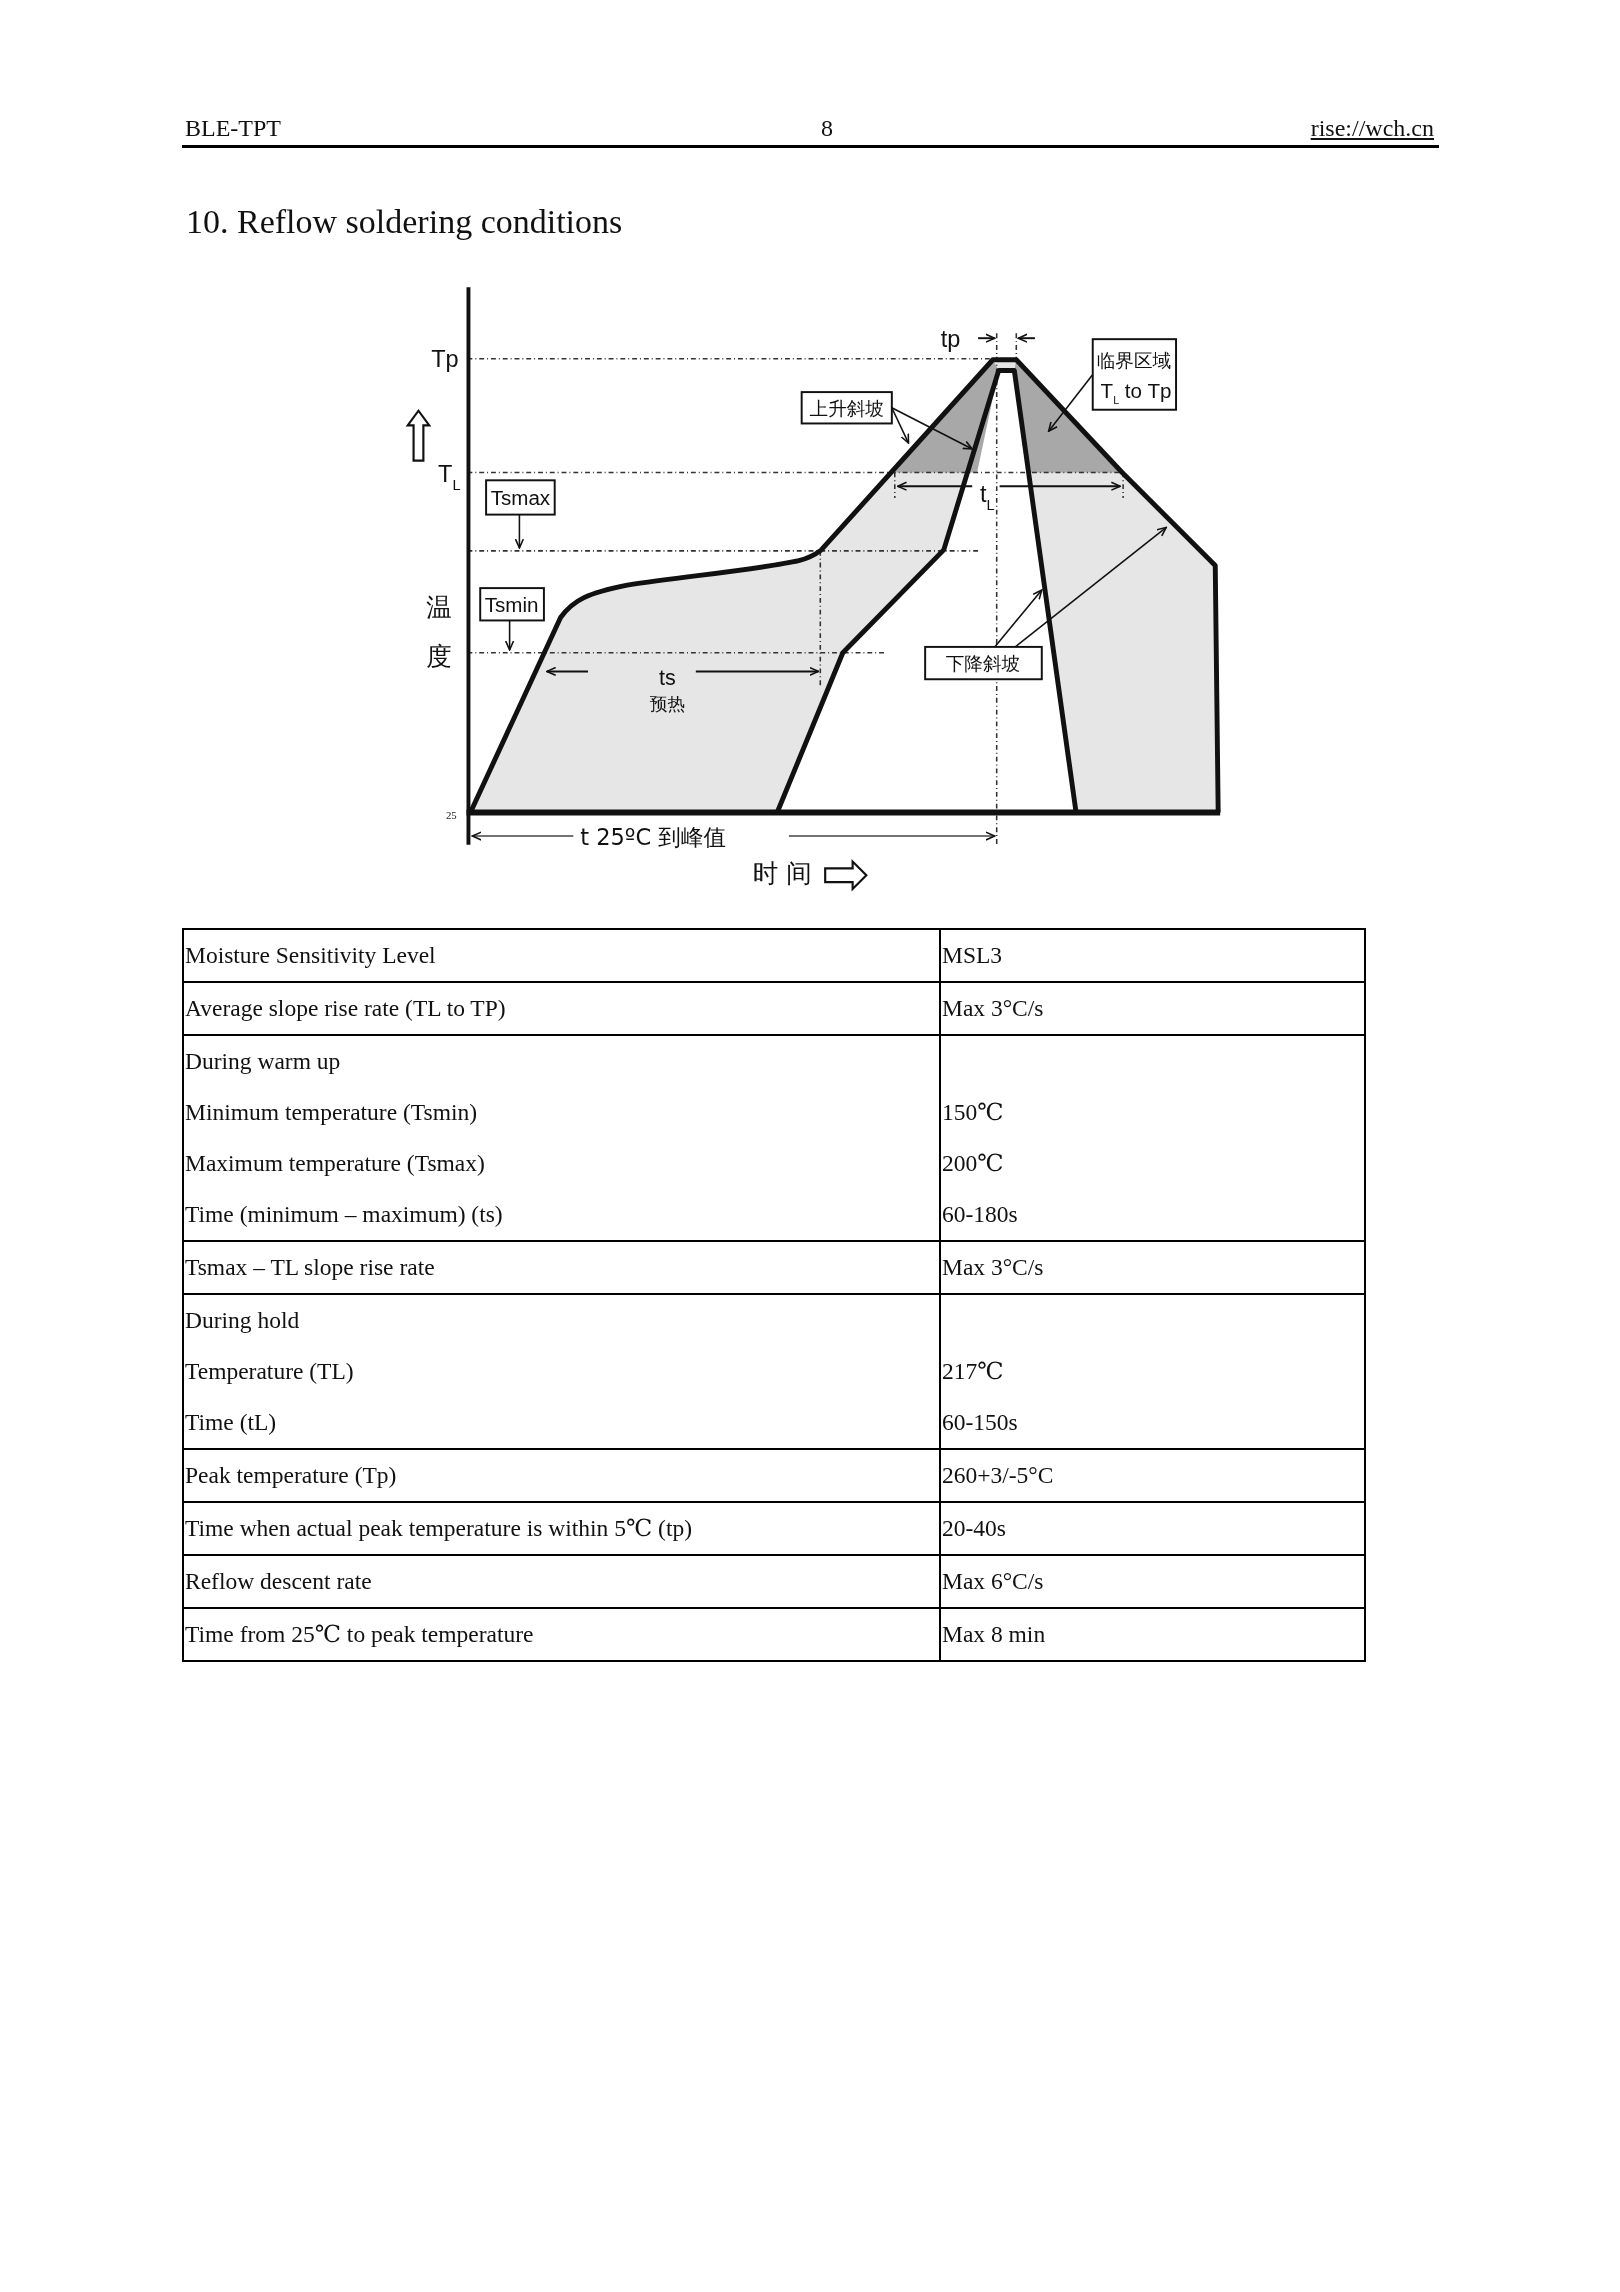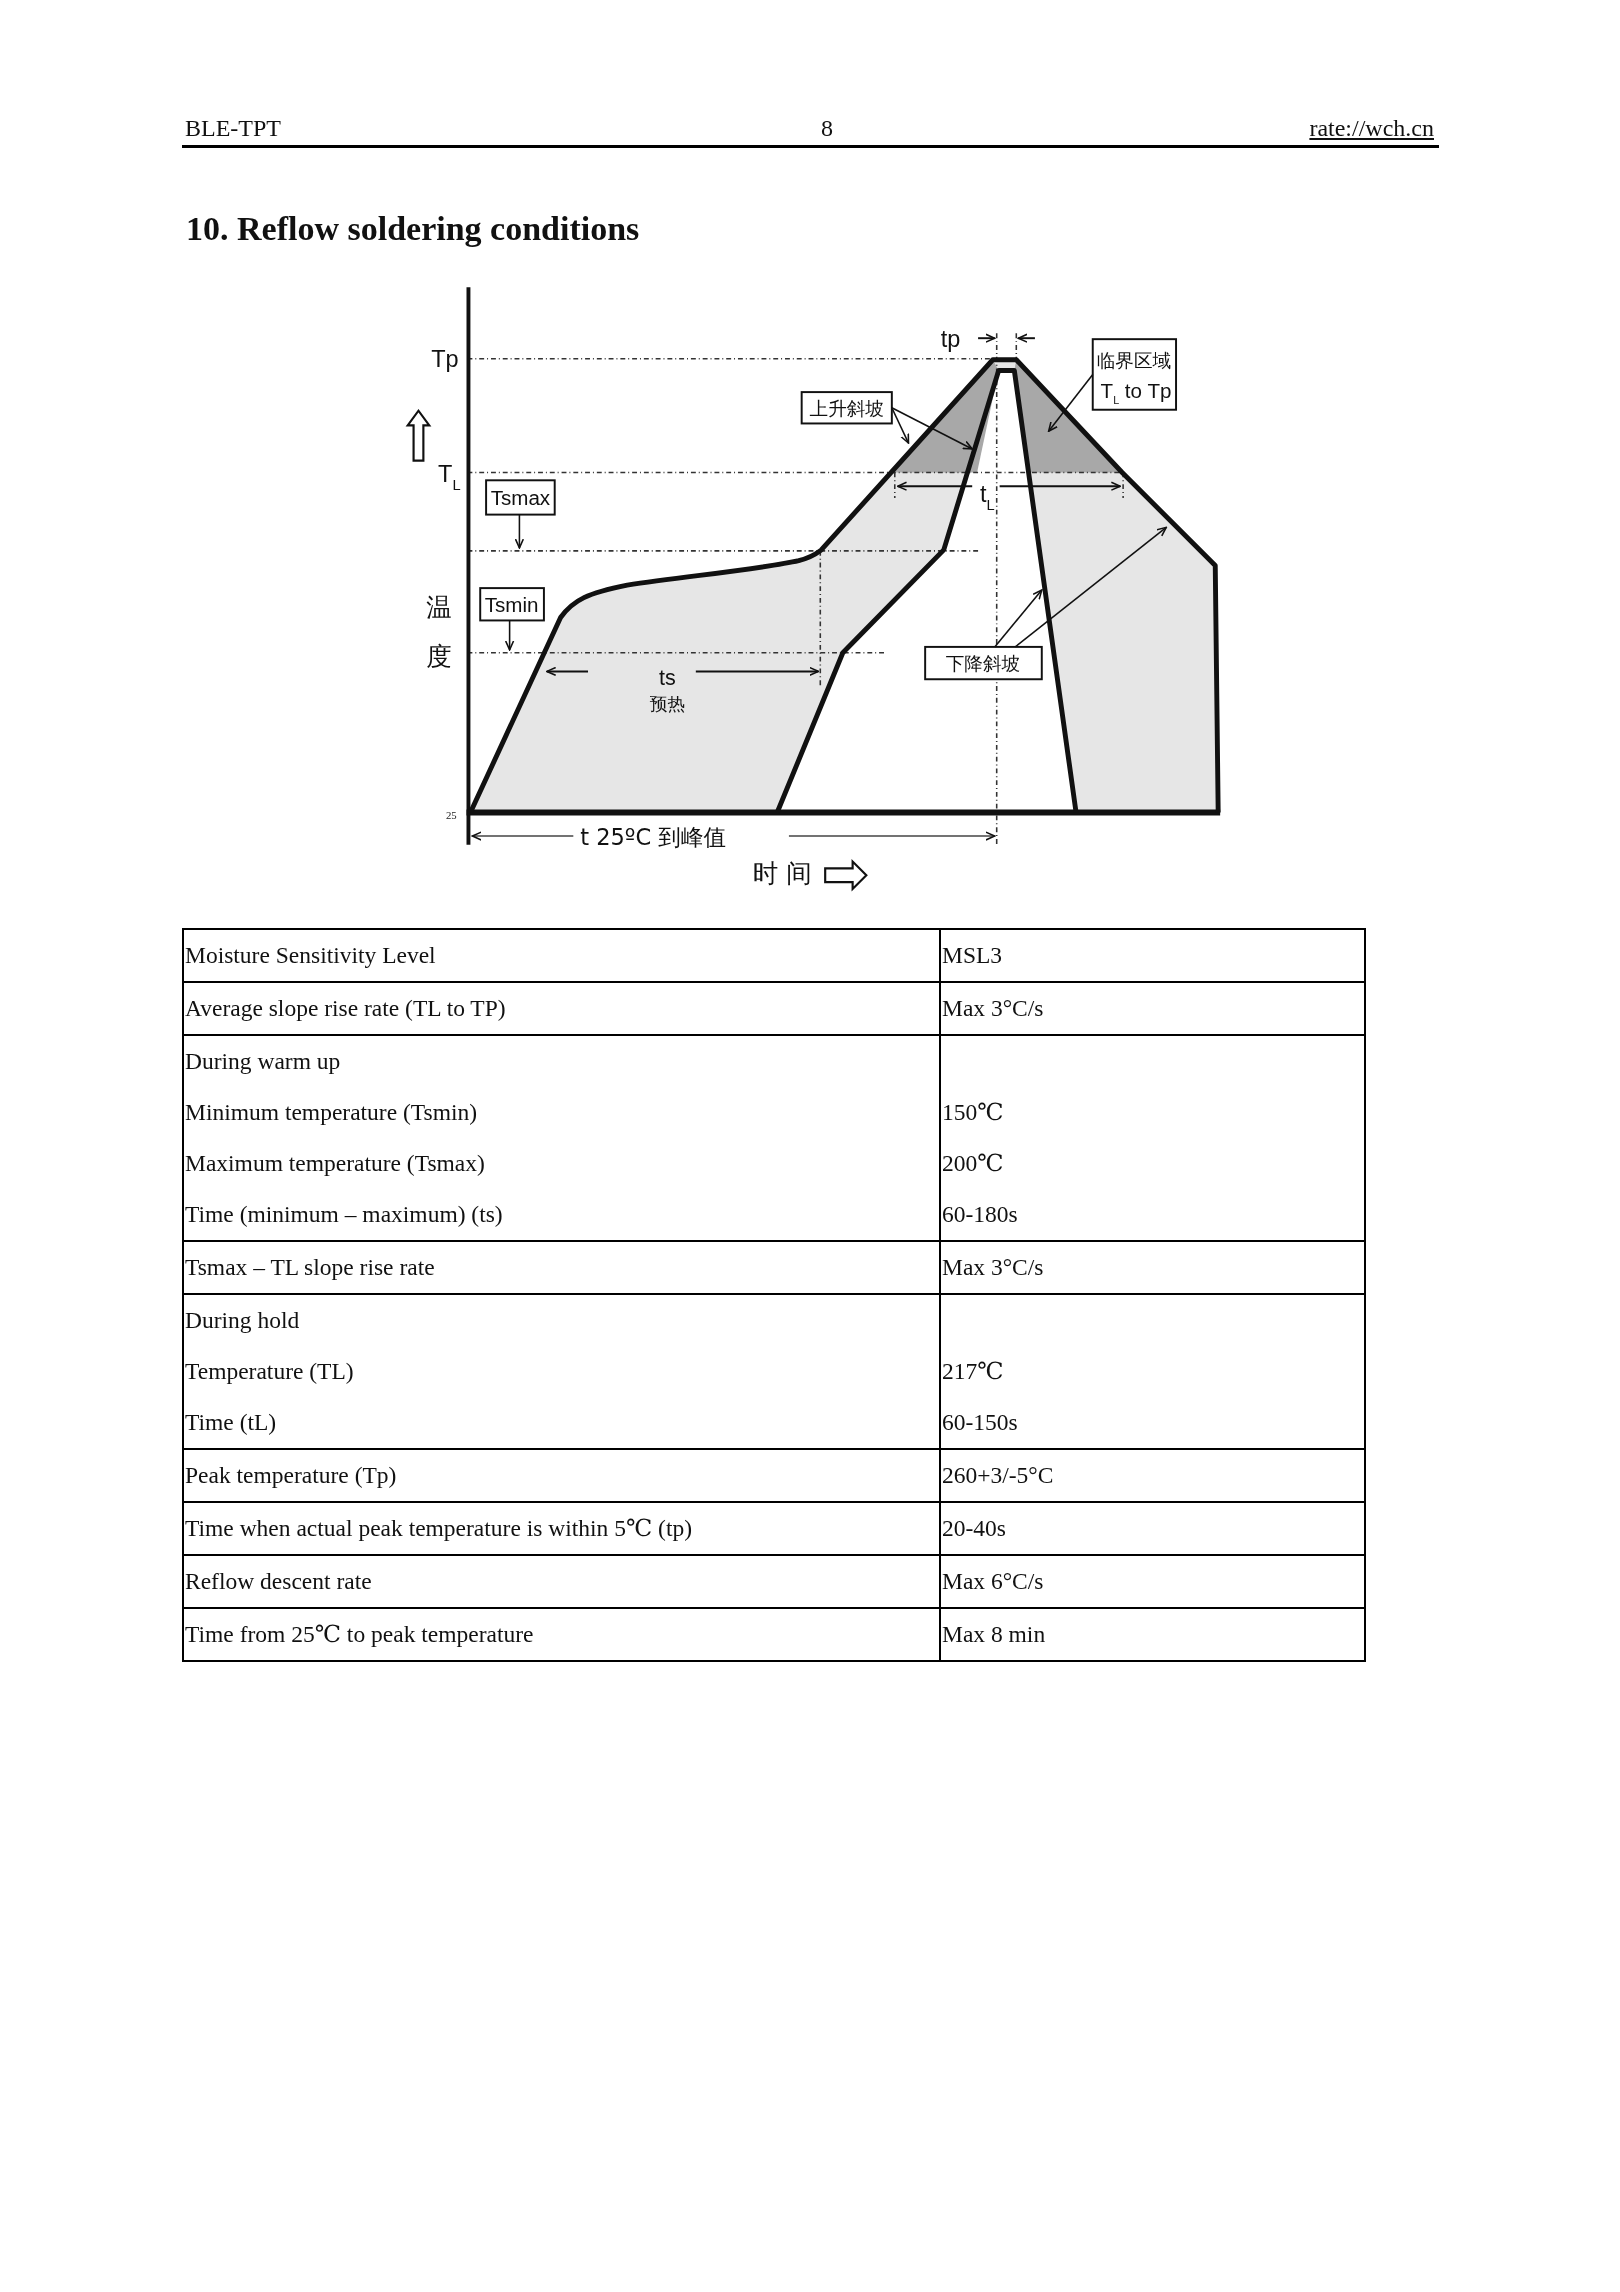--- a/index.html
+++ b/index.html
@@ -3,39 +3,39 @@
 <meta charset="utf-8">
 <style>
   html, body { margin: 0; padding: 0; background: #ffffff; }
   body { width: 1620px; height: 2293px; position: relative; overflow: hidden;
          font-family: "Liberation Serif", "DejaVu Serif", serif; color: #111; }
   .hdr-text { position: absolute; top: 116px; font-size: 24px; line-height: 25.5px; }
   #hdr-left { left: 185px; }
   #hdr-page { left: 821px; }
   #hdr-url { right: 186px; text-decoration: underline; }
   .hdr-rule { position: absolute; left: 182px; top: 145px; width: 1257px; height: 2.9px; background: #000; }
-  .title { position: absolute; left: 186px; top: 207px; margin: 0;
-           font-size: 34px; font-weight: bold; line-height: 43px; }
+  .title { position: absolute; left: 186px; top: 200px; margin: 0;
+           font-size: 34px; font-weight: normal; line-height: 43px; }
   .diagram { position: absolute; left: 0; top: 0; }
   .diagram text.lbl { font-family: "Liberation Sans", "DejaVu Sans", sans-serif; fill: #111; }
   .diagram text.cjk { font-family: "DejaVu Sans", sans-serif; fill: #111; }
 
   table.spec { position: absolute; left: 182px; top: 928px; width: 1184px;
                border-collapse: collapse; font-size: 23.5px; }
   table.spec td { border: 2.5px solid #000; padding: 0 0 0 1px; vertical-align: top; line-height: 33px; }
   table.spec td.param { width: 754px; }
   table.spec td .line { display: block; height: 51px; line-height: 51px; }
   table.spec td.single { height: 51px; }
 </style>
 </head>
 <body>
 
 <div class="hdr-text" id="hdr-left">BLE-TPT</div>
 <div class="hdr-text" id="hdr-page">8</div>
-<div class="hdr-text" id="hdr-url">rate://wch.cn</div>
+<div class="hdr-text" id="hdr-url">rise://wch.cn</div>
 <div class="hdr-rule"></div>
 
 <h1 class="title">10. Reflow soldering conditions</h1>
 
 <svg class="diagram" width="1620" height="941" viewBox="0 0 1653 960" xmlns="http://www.w3.org/2000/svg">
   <defs>
     <marker id="ah" markerWidth="10" markerHeight="10" refX="9" refY="5" orient="auto" markerUnits="userSpaceOnUse">
       <path d="M0,1 L9,5 L0,9" fill="none" stroke="#111" stroke-width="1.6"></path>
     </marker>
     <marker id="ahs" markerWidth="10" markerHeight="10" refX="1" refY="5" orient="auto" markerUnits="userSpaceOnUse">

